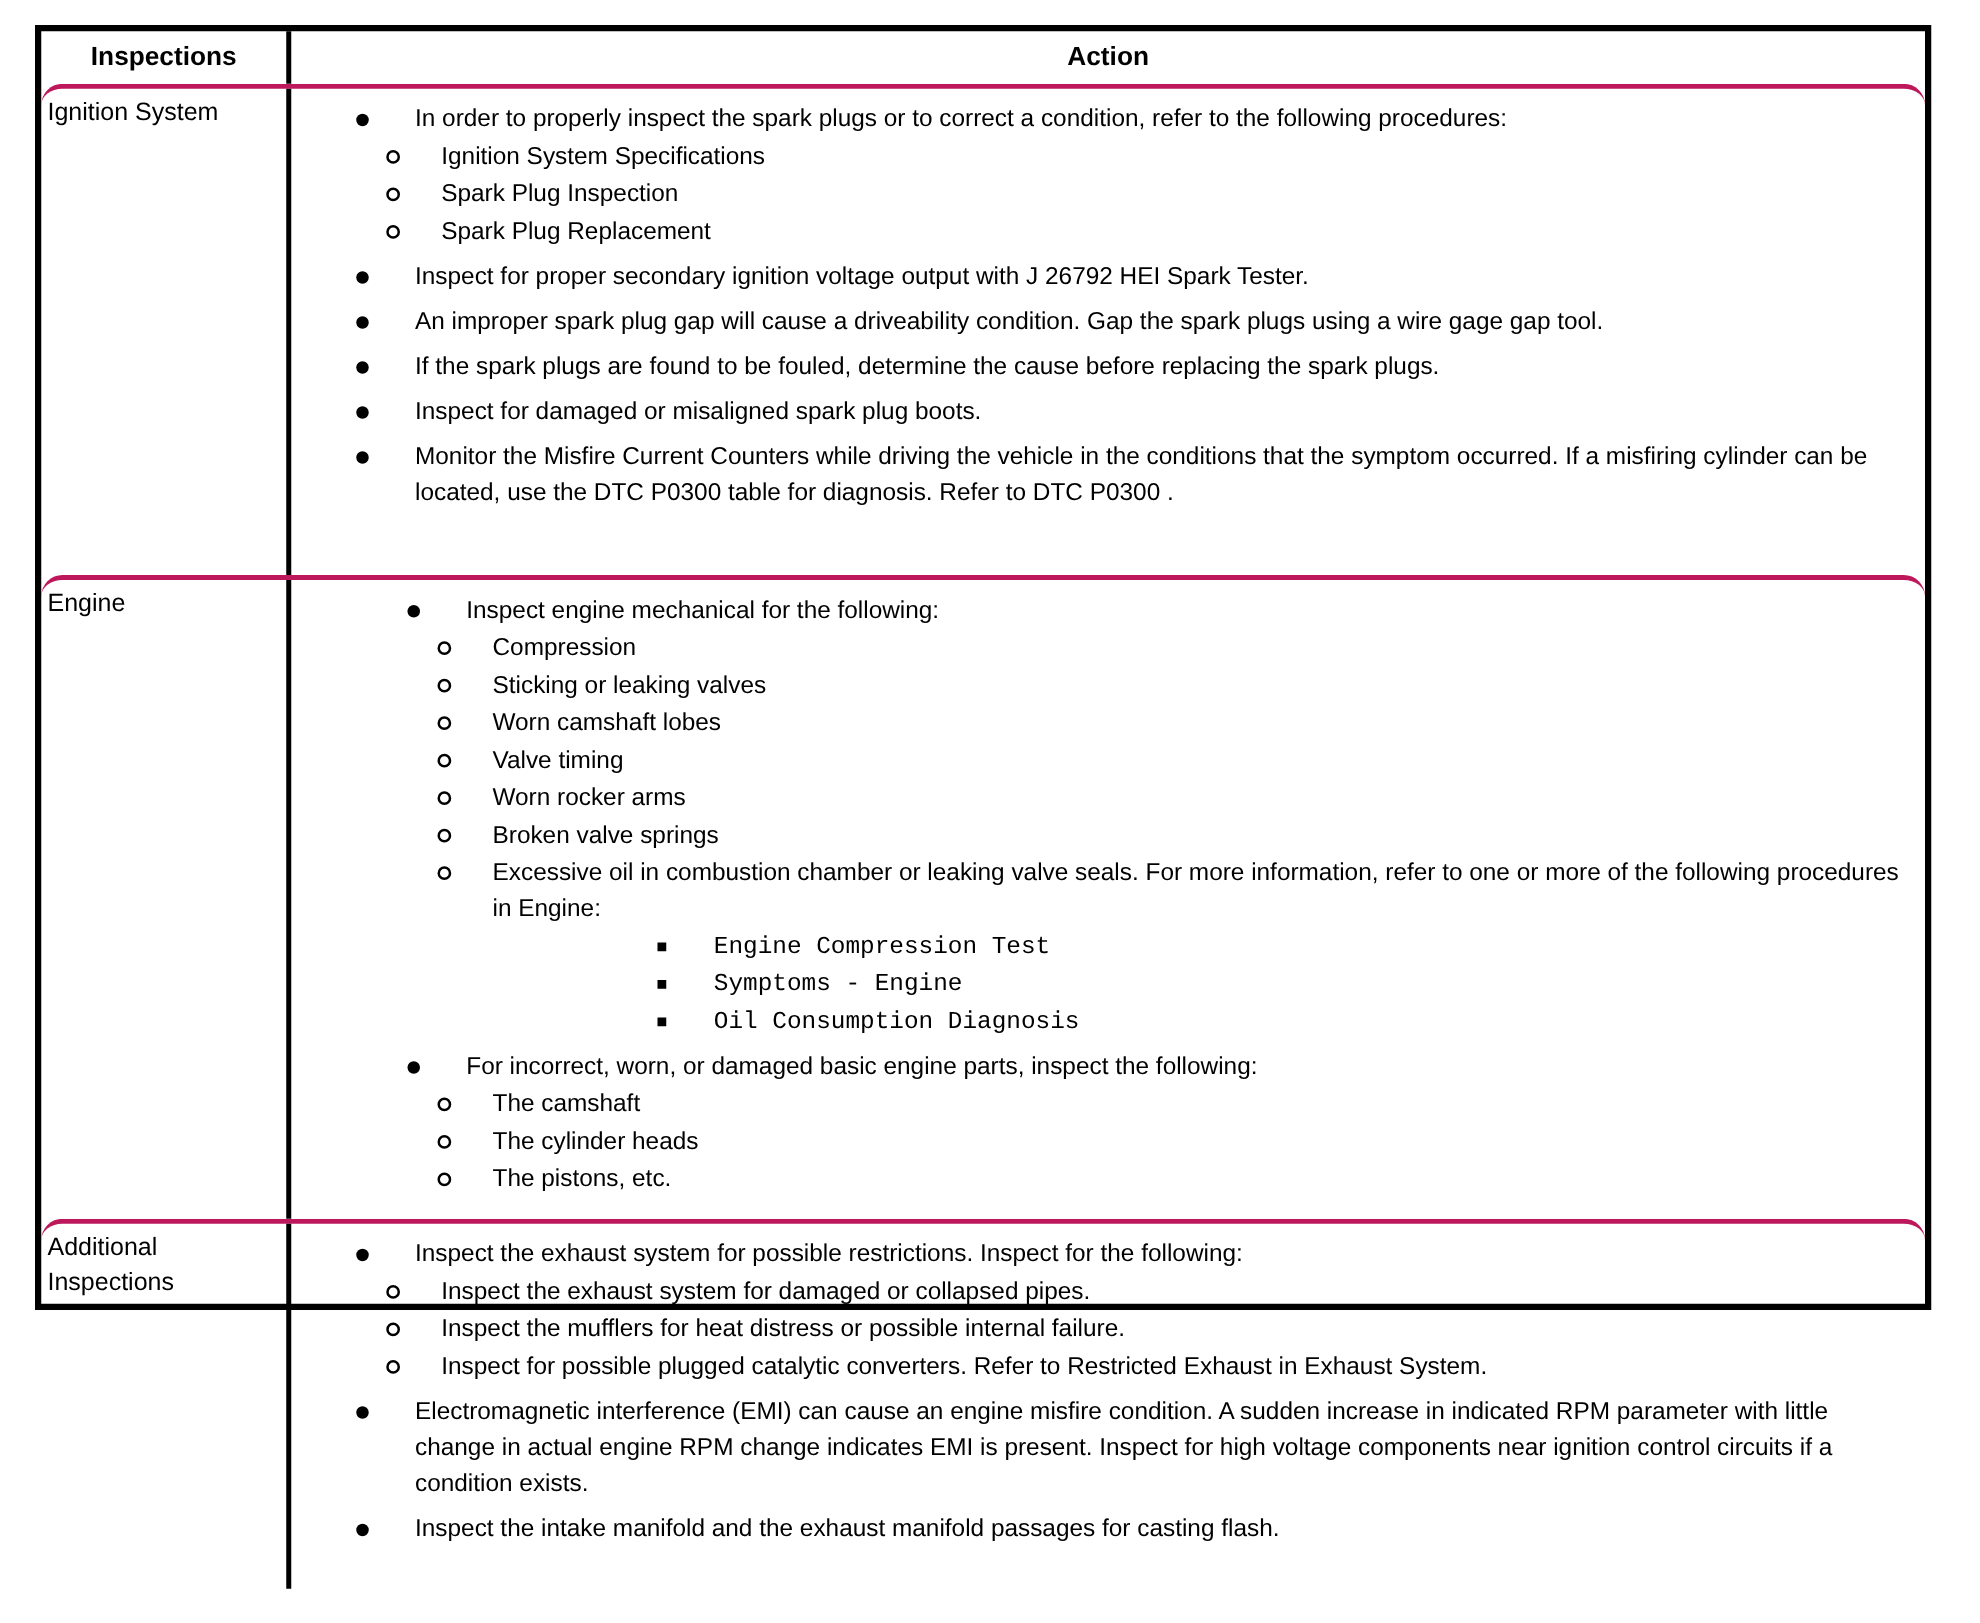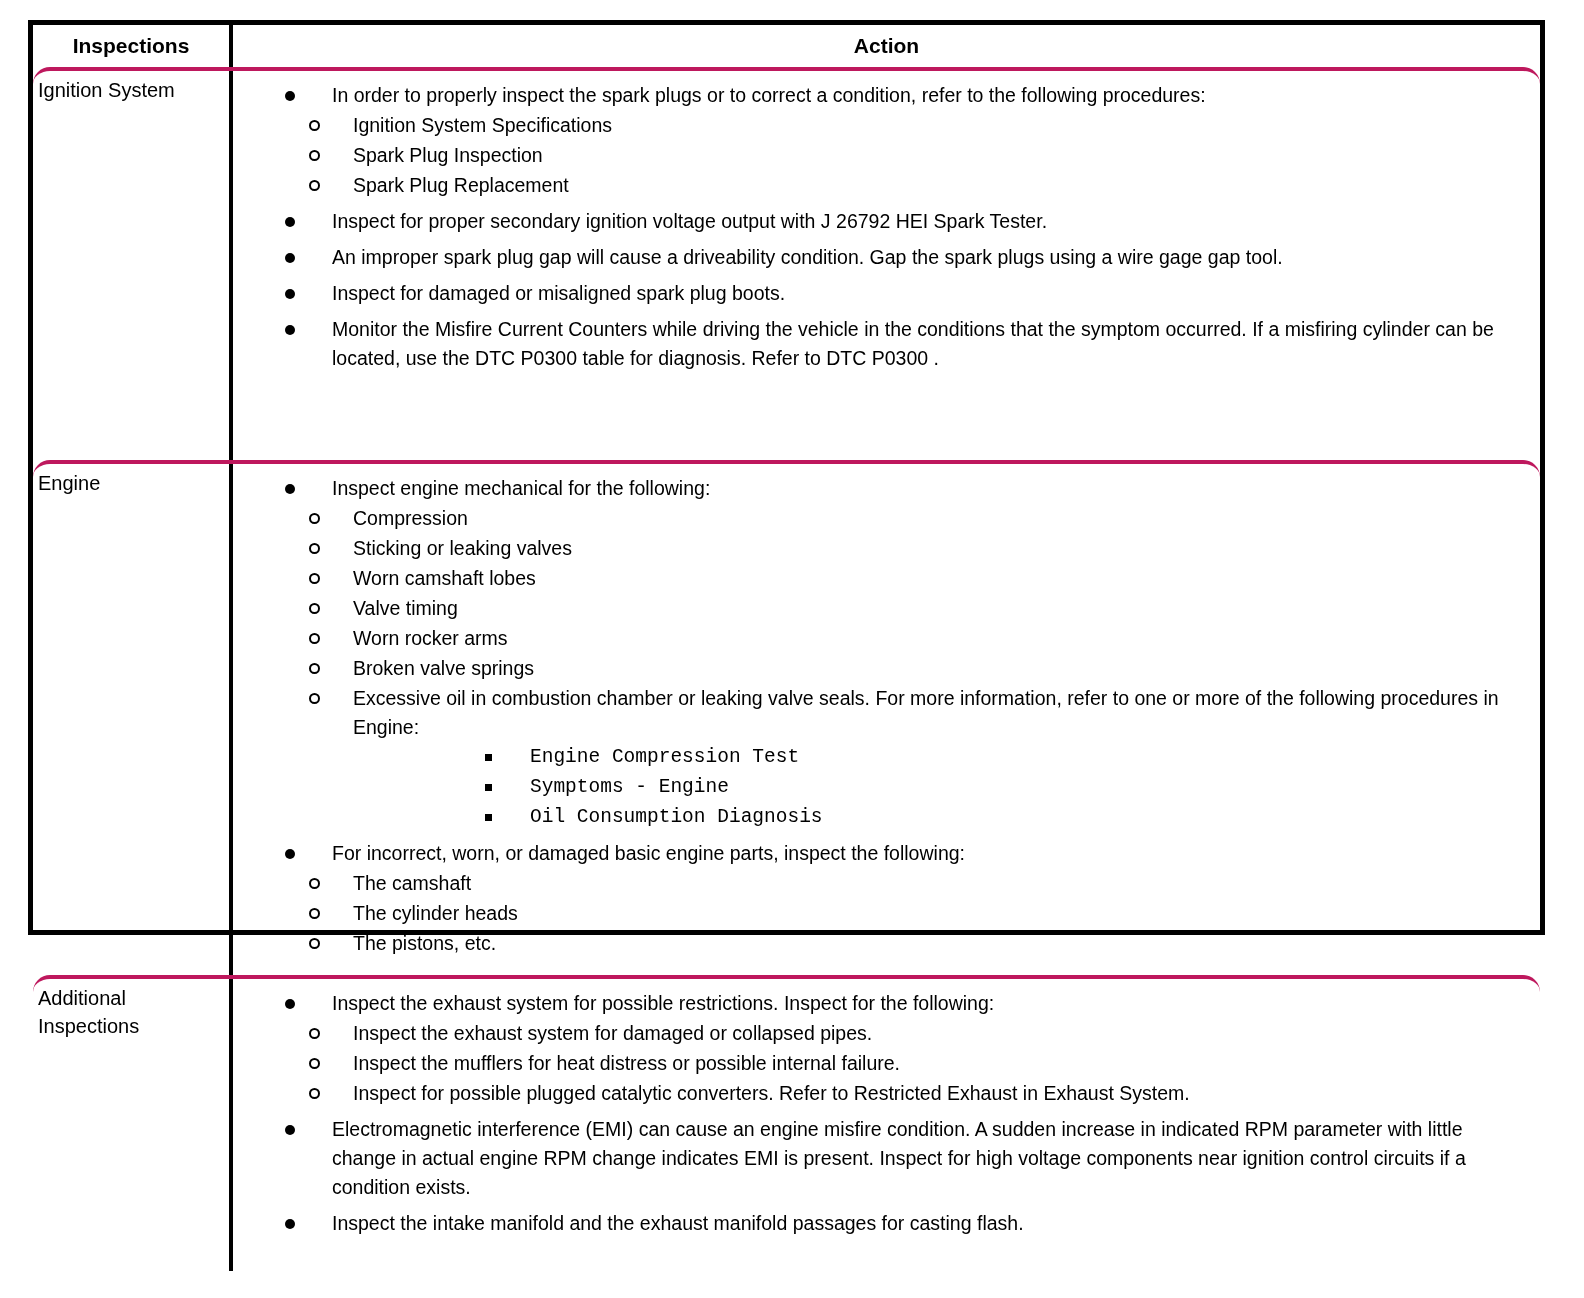--- a/index.html
+++ b/index.html
@@ -5,28 +5,28 @@
   * { box-sizing: border-box; margin: 0; padding: 0; }
   html, body { background: #ffffff; }
   body {
     width: 1584px; height: 1298px;
     position: relative;
     font-family: "Liberation Sans", "DejaVu Sans", sans-serif;
     color: #000;
   }
   .tbl {
     position: absolute; left: 28px; top: 20px;
-    width: 1517px; height: 915px;
+    width: 1517px; height: 1028px;
     border: 5px solid #000;
     background: #fff;
   }
   .row { display: grid; grid-template-columns: 200px 1fr; }
   .tbl > .row:nth-child(1) { height: 42px; }
   .tbl > .row:nth-child(2) { height: 393px; }
-  .tbl > .row:nth-child(3) { height: 515px; }
+  .tbl > .row:nth-child(3) { height: 515px; gap: 41px; }
   .tbl > .row:nth-child(4) { height: 296px; }
   .tbl > .row:nth-child(n+2) { border-top: 4px solid #be185d; border-radius: 17px; }
   .cell { overflow: hidden; }
   .cell.label { border-right: 4px solid #000; padding: 5px 4px 4px 5px; }
   .header-row .cell {
     display: flex; align-items: center; justify-content: center;
     font-weight: bold; font-size: 21px; padding: 0;
   }
   .cell.label-body { font-size: 20px; line-height: 28px; }
   .cell.action { padding: 10px 16px 8px 0; font-size: 19.5px; line-height: 29px; }
@@ -93,20 +93,26 @@
         <div class="li l0">
           <span class="b">
             <span class="sh-disc"></span>
           </span>
           <span class="t">An improper spark plug gap will cause a driveability condition. Gap the spark plugs using a wire gage gap tool.</span>
         </div>
         <div class="li l0">
           <span class="b">
             <span class="sh-disc"></span>
           </span>
+          <span class="t">If the spark plugs are found to be fouled, determine the cause before replacing the spark plugs.</span>
+        </div>
+        <div class="li l0">
+          <span class="b">
+            <span class="sh-disc"></span>
+          </span>
           <span class="t">Inspect for damaged or misaligned spark plug boots.</span>
         </div>
         <div class="li l0">
           <span class="b">
             <span class="sh-disc"></span>
           </span>
           <span class="t">Monitor the Misfire Current Counters while driving the vehicle in the conditions that the symptom occurred. If a misfiring cylinder can be located, use the DTC P0300 table for diagnosis. Refer to DTC P0300 .</span>
         </div>
       </div>
     </div>

